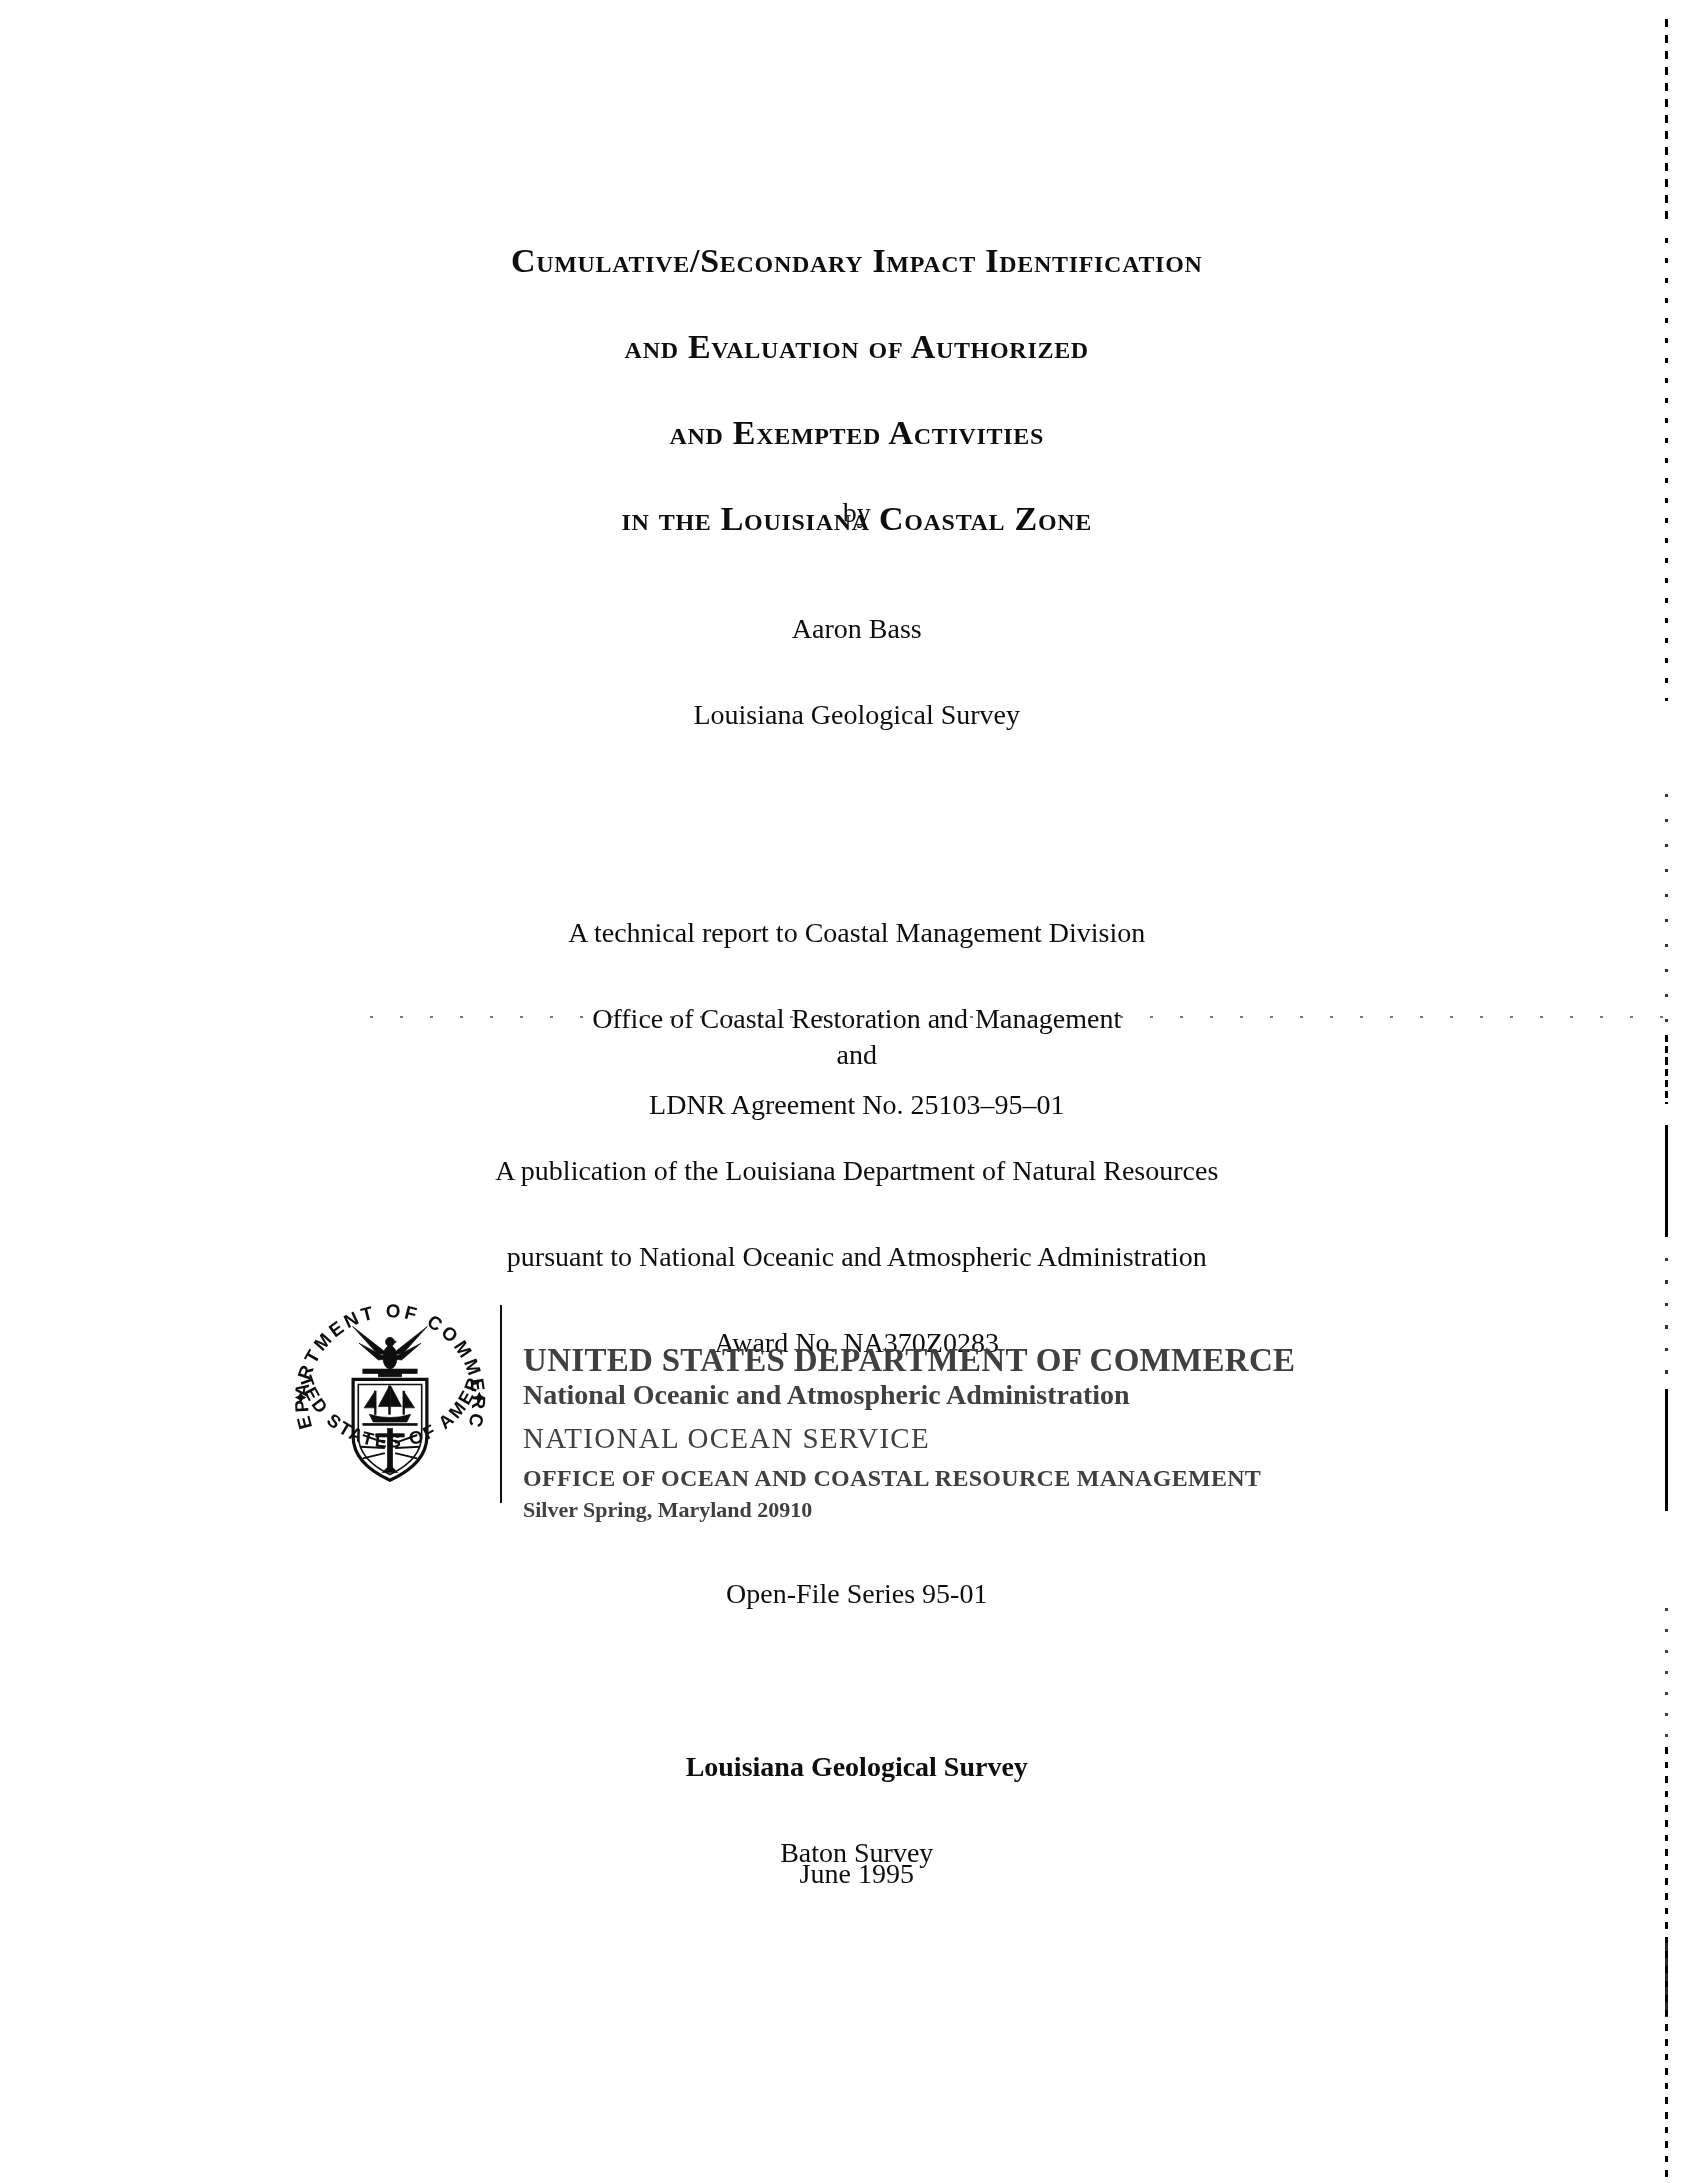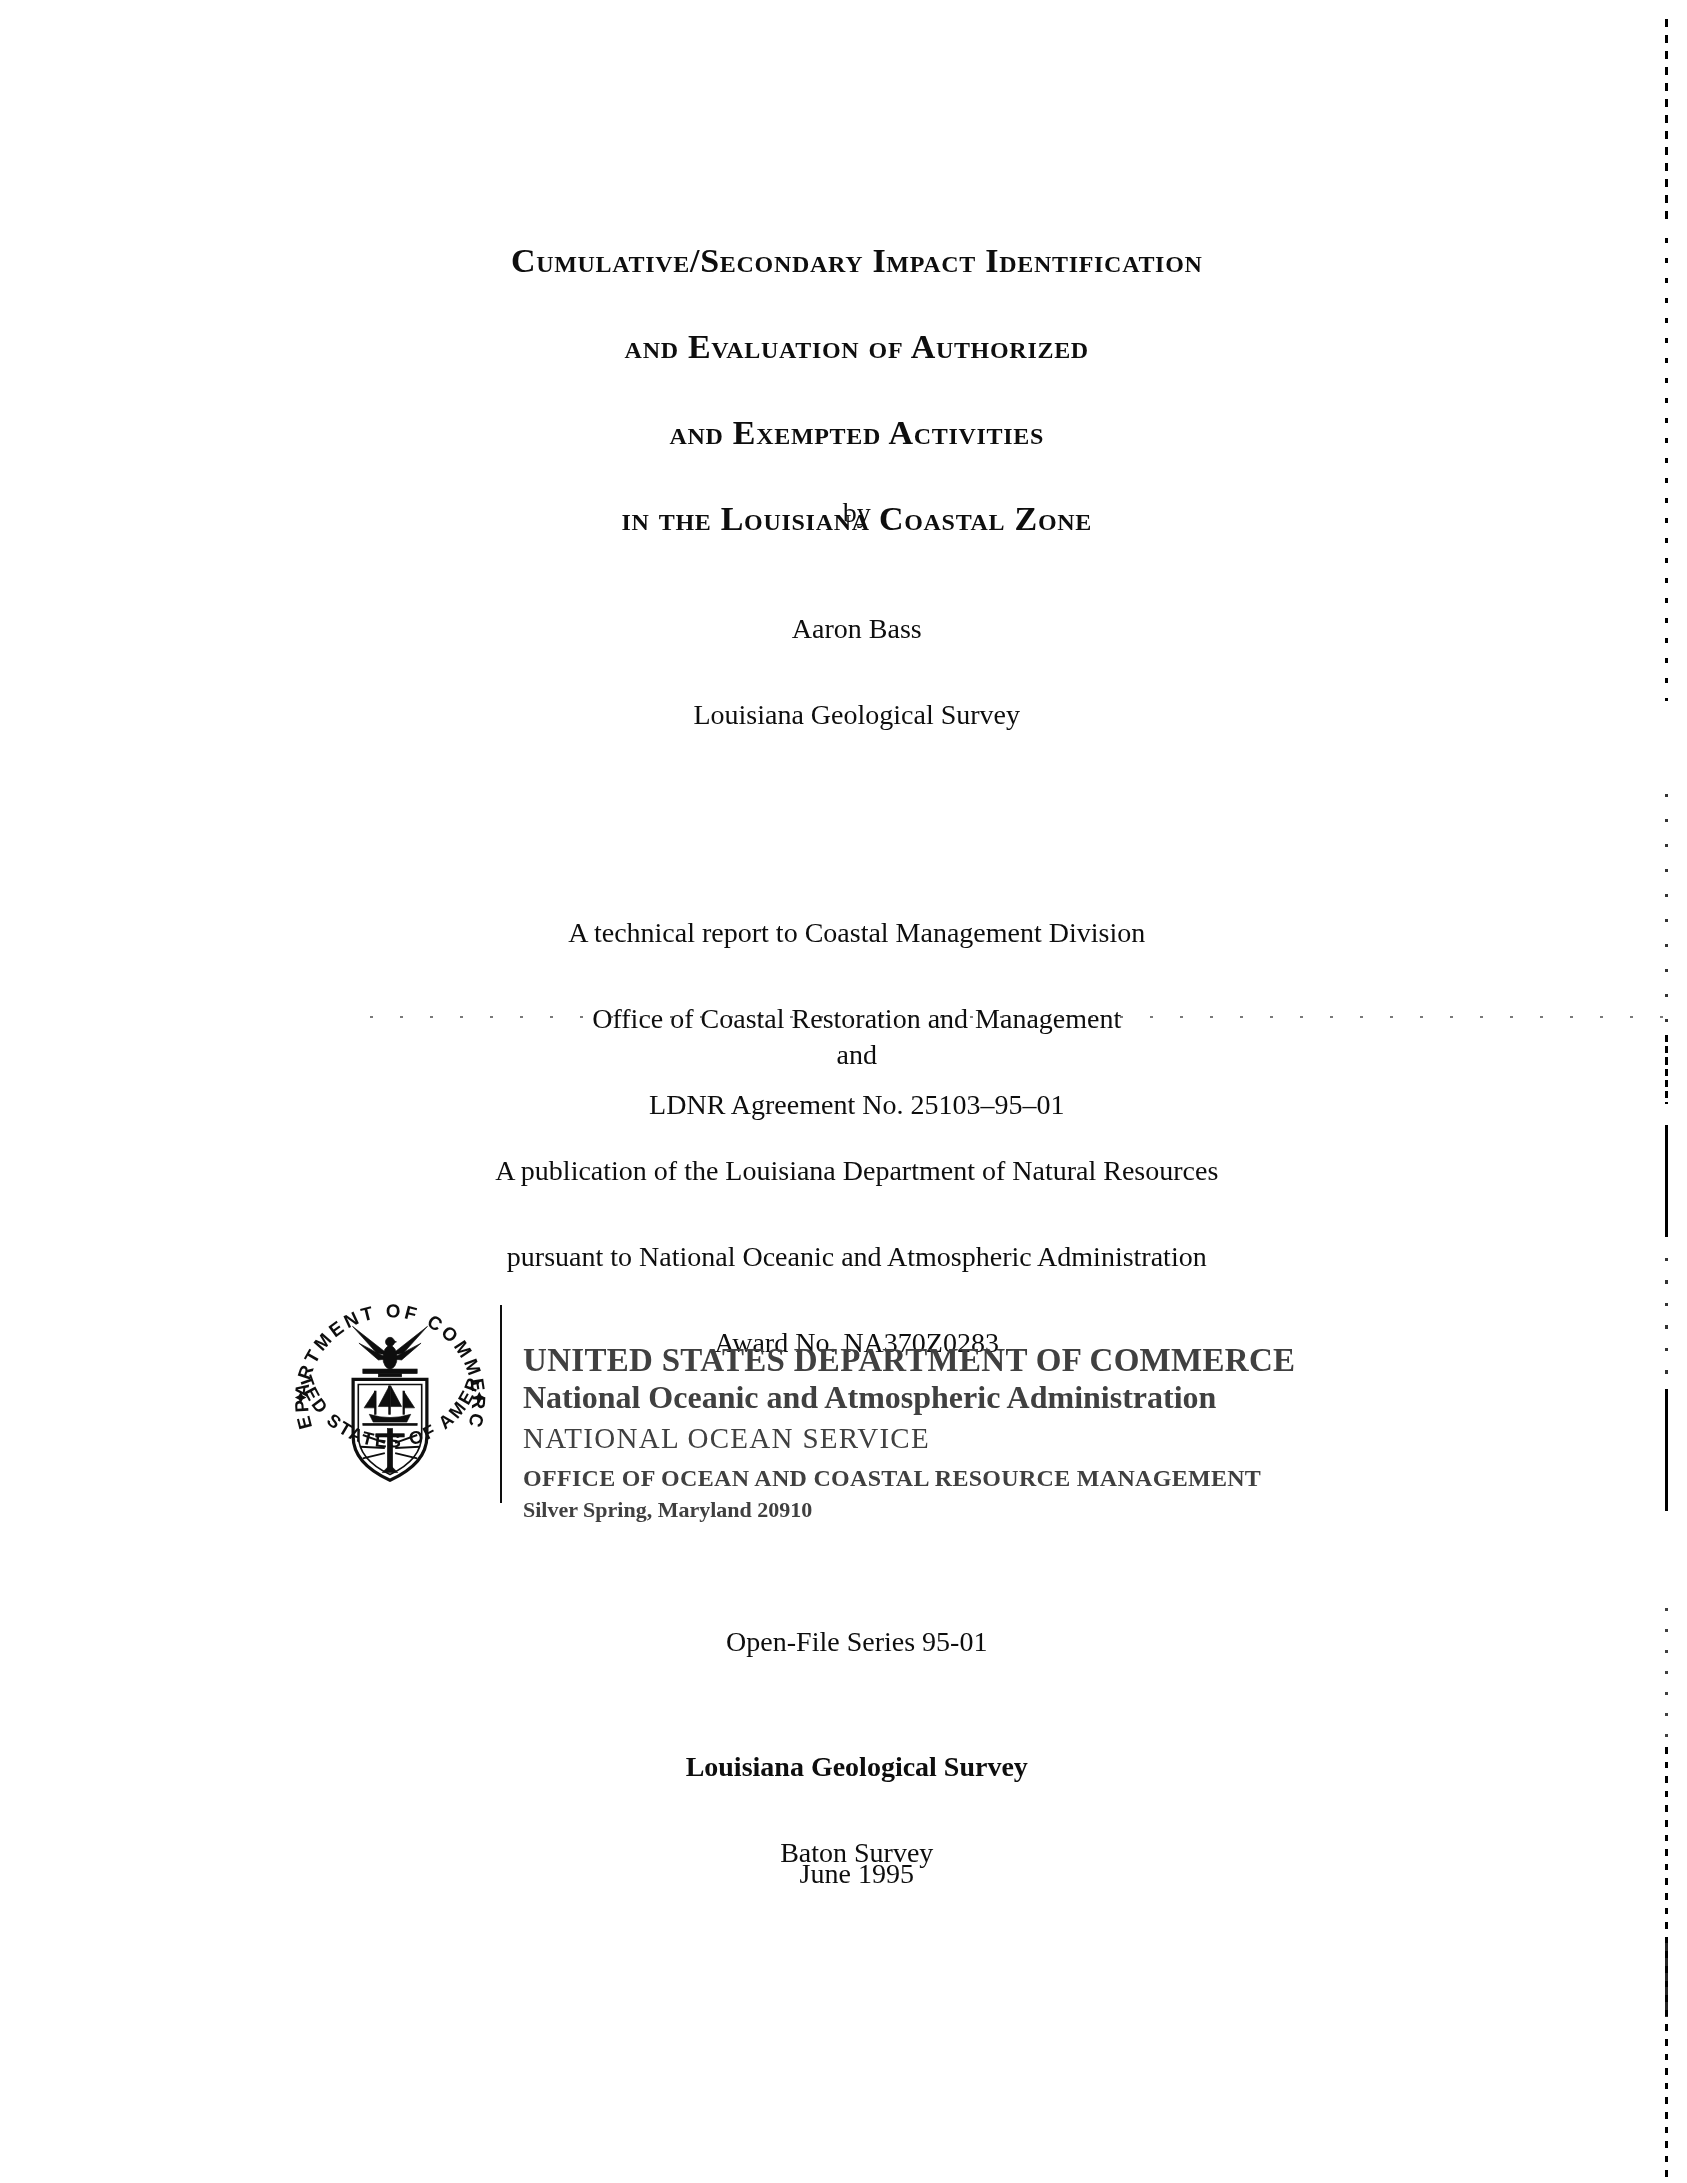--- a/index.html
+++ b/index.html
@@ -24,21 +24,21 @@
   }
   .body-text{
     font-size:28px;font-weight:400;line-height:43px;text-align:center;
   }
   .bold-serif{font-weight:700;}
   
   .seal-box{position:absolute;left:280px;top:1285px;width:220px;height:225px;}
   .vrule{position:absolute;left:500px;top:1305px;width:2px;height:198px;background:#0e0e0e;}
   .lh{position:absolute;left:523px;font-family:Liberation Serif, serif;white-space:nowrap;color:#404040;}
   .lh1{top:1342px;font-size:33px;font-weight:700;letter-spacing:0.3px;}
-  .lh2{top:1379px;font-size:32px;font-weight:700;}
+  .lh2{top:1379px;font-size:28px;font-weight:700;}
   .lh3{top:1422px;font-size:29px;font-weight:400;letter-spacing:1.3px;}
   .lh4{top:1465px;font-size:24px;font-weight:700;letter-spacing:0.3px;}
   .lh5{top:1497px;font-size:22px;font-weight:700;}
   
   .hdots{
     position:absolute;left:370px;top:1016px;width:1313px;height:2px;
     background:repeating-linear-gradient(to right,#333 0 2.6px,transparent 2.6px 30px);
     opacity:.65;
   }
   .rline{position:absolute;left:1665px;width:2.6px;}
@@ -153,21 +153,21 @@
   </div>
 
   <div class="vrule"></div>
 
   <div class="lh lh1">UNITED STATES DEPARTMENT OF COMMERCE</div>
   <div class="lh lh2">National Oceanic and Atmospheric Administration</div>
   <div class="lh lh3">NATIONAL OCEAN SERVICE</div>
   <div class="lh lh4">OFFICE OF OCEAN AND COASTAL RESOURCE MANAGEMENT</div>
   <div class="lh lh5">Silver Spring, Maryland  20910</div>
 
-  <div class="centered body-text" style="top:1620px;">Open-File Series 95-01</div>
+  <div class="centered body-text" style="top:1572px;">Open-File Series 95-01</div>
 
   <div class="centered body-text" style="top:1702px;">
     <div class="bold-serif">Louisiana Geological Survey</div>
     <div>Baton Survey</div>
   </div>
 
   <div class="centered body-text" style="top:1852px;">June 1995</div>
 
   <div class="rline r1"></div>
   <div class="rline r2"></div>

